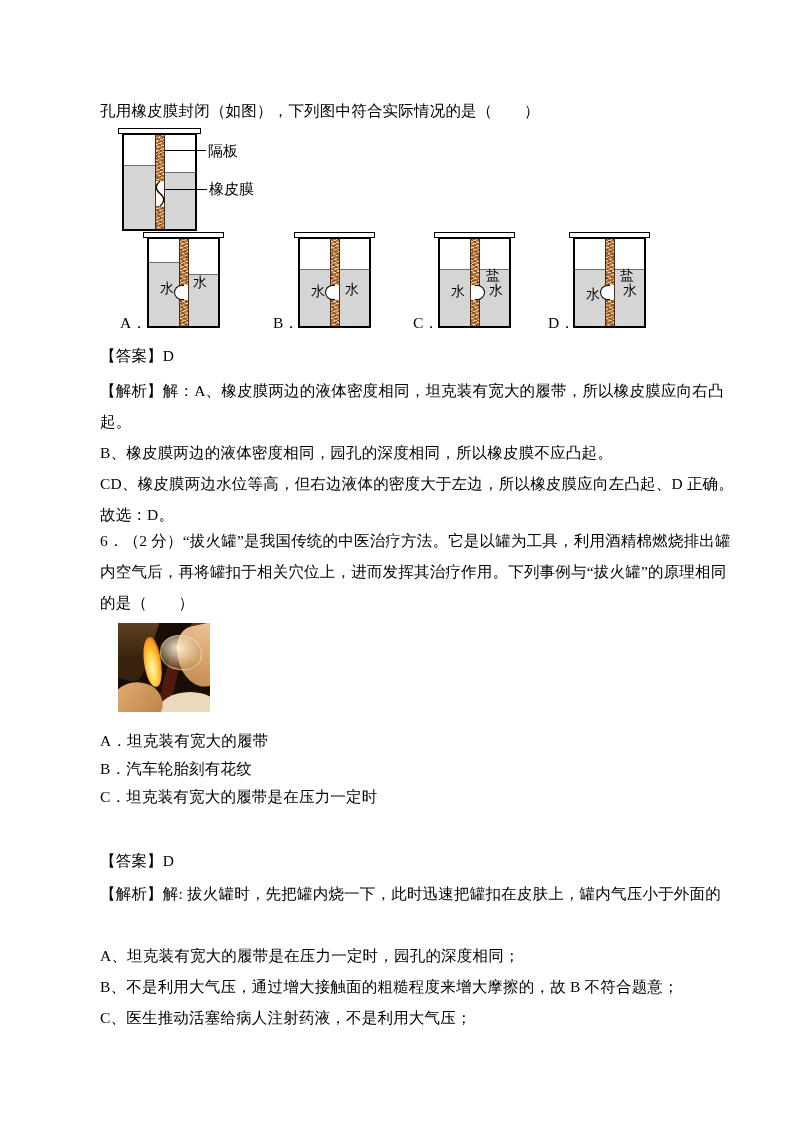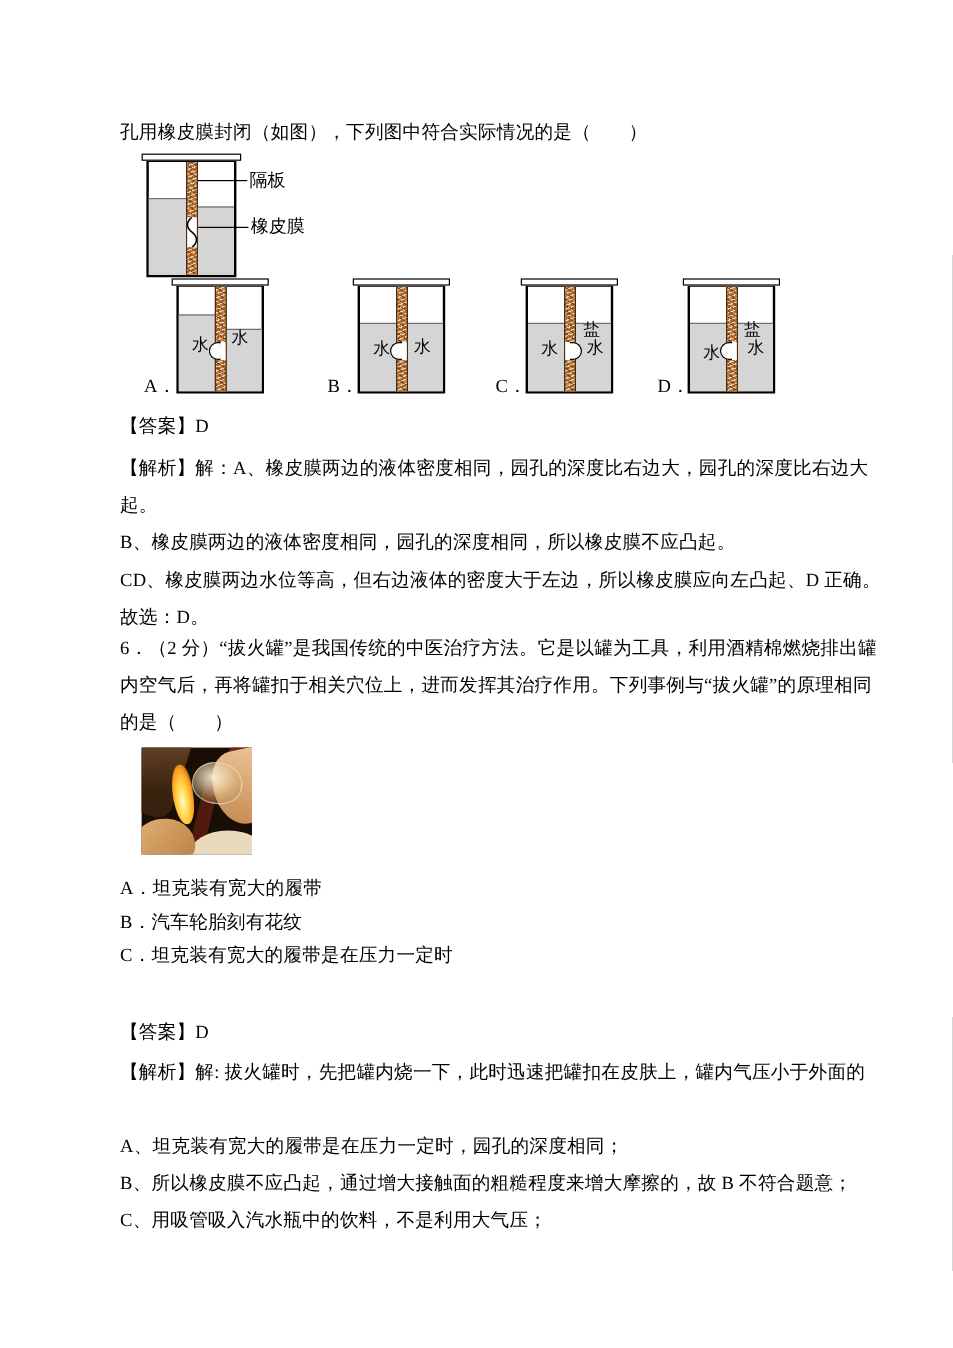--- a/index.html
+++ b/index.html
@@ -120,21 +120,21 @@
     <div class="divider"></div>
     <div class="mem-gap" style="top:46px;height:15px">
       <div class="bulge b-left"></div>
     </div>
     <span class="liq-label" style="left:11px;top:49px">水</span>
     <span class="liq-label" style="left:45px;top:30px">盐</span>
     <span class="liq-label" style="left:48px;top:45px">水</span>
   </div>
 
   <div class="ln" style="left:100px;top:346px">【答案】D</div>
-  <div class="ln" style="left:100px;top:381px">【解析】解：A、橡皮膜两边的液体密度相同，园孔的深度比右边大，园孔的深度比右边大</div>
+  <div class="ln" style="left:100px;top:381px">【解析】解：A、橡皮膜两边的液体密度相同，坦克装有宽大的履带，所以橡皮膜应向右凸</div>
   <div class="ln" style="left:100px;top:412px">起。</div>
   <div class="ln" style="left:100px;top:443px">B、橡皮膜两边的液体密度相同，园孔的深度相同，所以橡皮膜不应凸起。</div>
   <div class="ln" style="left:100px;top:474px">CD、橡皮膜两边水位等高，但右边液体的密度大于左边，所以橡皮膜应向左凸起、D 正确。</div>
   <div class="ln" style="left:100px;top:505px">故选：D。</div>
 
   <div class="ln" style="left:100px;top:531px">6．（2 分）“拔火罐”是我国传统的中医治疗方法。它是以罐为工具，利用酒精棉燃烧排出罐</div>
   <div class="ln" style="left:100px;top:562px">内空气后，再将罐扣于相关穴位上，进而发挥其治疗作用。下列事例与“拔火罐”的原理相同</div>
   <div class="ln" style="left:100px;top:593px">的是（　　）</div>
 
   <div class="photo">
@@ -148,16 +148,16 @@
     <div class="hand-l"></div>
   </div>
 
   <div class="ln" style="left:100px;top:731px">A．坦克装有宽大的履带</div>
   <div class="ln" style="left:100px;top:759px">B．汽车轮胎刻有花纹</div>
   <div class="ln" style="left:100px;top:787px">C．坦克装有宽大的履带是在压力一定时</div>
 
   <div class="ln" style="left:100px;top:851px">【答案】D</div>
   <div class="ln" style="left:100px;top:884px">【解析】解: 拔火罐时，先把罐内烧一下，此时迅速把罐扣在皮肤上，罐内气压小于外面的</div>
   <div class="ln" style="left:100px;top:946px">A、坦克装有宽大的履带是在压力一定时，园孔的深度相同；</div>
-  <div class="ln" style="left:100px;top:977px">B、所以橡皮膜不应凸起，通过增大接触面的粗糙程度来增大摩擦的，故 B 不符合题意；</div>
-  <div class="ln" style="left:100px;top:1008px">C、用吸管吸入汽水瓶中的饮料，不是利用大气压；</div>
+  <div class="ln" style="left:100px;top:977px">B、不是利用大气压，通过增大接触面的粗糙程度来增大摩擦的，故 B 不符合题意；</div>
+  <div class="ln" style="left:100px;top:1008px">C、医生推动活塞给病人注射药液，不是利用大气压；</div>
 
 </div>
 
 </body></html>

